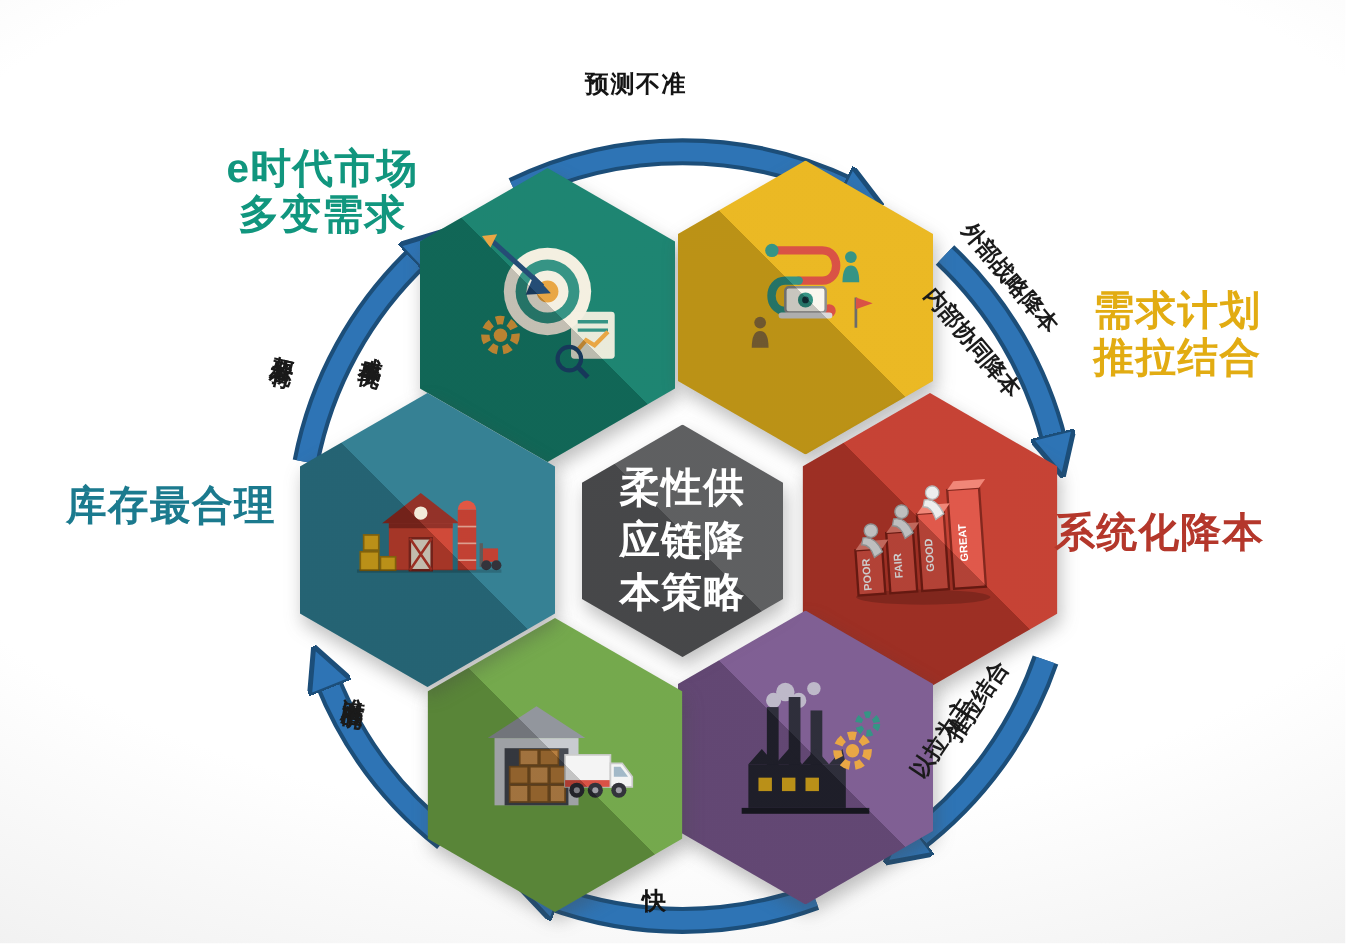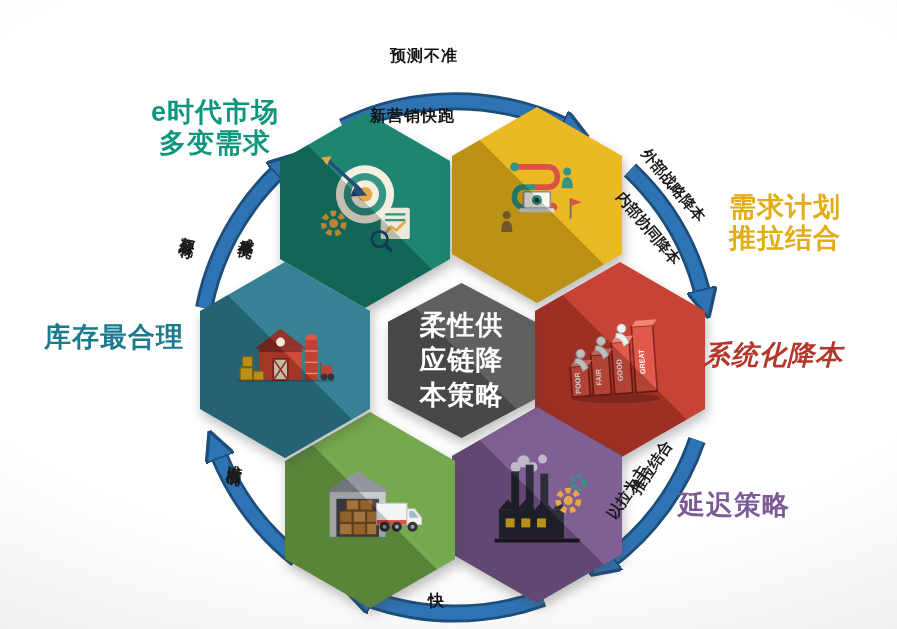--- a/index.html
+++ b/index.html
@@ -7,21 +7,21 @@
     position:relative; width:897px; height:629px; overflow:hidden;
     background: radial-gradient(ellipse 120% 95% at 50% 38%, #ffffff 52%, #efefef 82%, #e2e2e2 100%);
     font-family:"Liberation Sans","DejaVu Sans",sans-serif;
   }
   .arrow-layer { position:absolute; left:0; top:0; z-index:1; }
   .arrow-outline { fill:none; stroke:#1C4E79; stroke-width:18; }
   .arrow-body    { fill:none; stroke:#2E74B5; stroke-width:12.5; }
 
   .hexwrap { position:absolute; width:170px; height:196px; z-index:2;
              filter:drop-shadow(2px 6px 6px rgba(70,70,70,0.35)); }
-  .hexwrap.center { width:147px; height:155px; z-index:3; }
+  .hexwrap.center { width:134px; height:155px; z-index:3; }
   .hex { position:relative; width:100%; height:100%;
          clip-path:polygon(50% 0,100% 25%,100% 75%,50% 100%,0 75%,0 25%); }
   .hex::after { content:""; position:absolute; inset:0; z-index:2;
          background:linear-gradient(225deg, rgba(255,255,255,0.04) 48%, rgba(0,0,0,0.20) 48%); }
   .icon-wrap { position:absolute; left:50%; top:50%; width:112px; height:112px;
          transform:translate(-50%,-54%); z-index:1; }
   .icon-wrap svg { width:100%; height:100%; }
   .center-text { position:absolute; inset:0; z-index:3; display:flex; align-items:center; justify-content:center;
          color:#fff; font-size:27px; font-weight:bold; line-height:1.3; text-align:center;
          white-space:pre-line; letter-spacing:1px; }
@@ -29,21 +29,21 @@
   .big-label { position:absolute; z-index:4; font-weight:bold; font-size:27px; line-height:1.16;
                white-space:pre-line; letter-spacing:1px; }
   .small-label { position:absolute; z-index:4; font-weight:bold; font-size:16px; color:#141414;
                text-align:left; letter-spacing:1px; }
   .rot-label { position:absolute; z-index:4; font-weight:bold; font-size:15px; color:#1a1a1a;
                white-space:nowrap; text-align:center; }
   .vert { writing-mode:vertical-rl; text-orientation:upright; letter-spacing:2px; }
 
   .lbl-market       { left:105px; top:97px;  width:220px; text-align:center; color:#11967E; }
   .lbl-demand       { left:700px; top:192px; width:170px; text-align:center; color:#E2AC12; }
-  .lbl-systematic   { left:703px; top:340px; width:180px; color:#B4372B;font-style:italic; }
+  .lbl-systematic   { left:703px; top:340px; width:180px; color:#B4372B; }
   .lbl-postponement { left:678px; top:490px; width:150px; color:#7B5A95; }
   .lbl-lastmile     { left:88px;  top:506px; width:160px; color:#6CA93C; }
   .lbl-inventory    { left:24px;  top:322px; width:160px; color:#1B7A8E;text-align:right; }
 </style>
 </head>
 <body>
 
 <div class="stage">
 
   <svg class="arrow-layer" width="897" height="629" viewBox="0 0 897 629">
@@ -280,25 +280,23 @@
 应链降
 本策略</div>
     </div>
   </div>
 
   <div class="big-label lbl-market">e时代市场
 多变需求</div>
   <div class="big-label lbl-demand">需求计划
 推拉结合</div>
   <div class="big-label lbl-systematic">系统化降本</div>
-  <div class="big-label lbl-postponement">延迟策略</div>
   <div class="big-label lbl-inventory">库存最合理</div>
 
   <div class="small-label" style="left:390px; top:46px;  width:125px;">预测不准</div>
-  <div class="small-label" style="left:370px; top:106px; width:165px;">新营销快跑</div>
   <div class="small-label" style="left:428px; top:591px; width:44px;">快</div>
 
   <div class="rot-label" style="left:618px; top:176px; width:110px; transform:rotate(50deg);">外部战略降本</div>
   <div class="rot-label" style="left:593px; top:219px; width:110px; transform:rotate(50deg);">内部协同降本</div>
 
   <div class="rot-label" style="left:614px; top:458px; width:76px; transform:rotate(-56deg);">推拉结合</div>
   <div class="rot-label" style="left:590px; top:483px; width:76px; transform:rotate(-56deg);">以拉为主</div>
 
   <div class="rot-label vert" style="left:181px; top:190px; height:80px; transform:rotate(13deg);">想要就有</div>
   <div class="rot-label vert" style="left:240px; top:190px; height:80px; transform:rotate(13deg);">成本最优</div>

